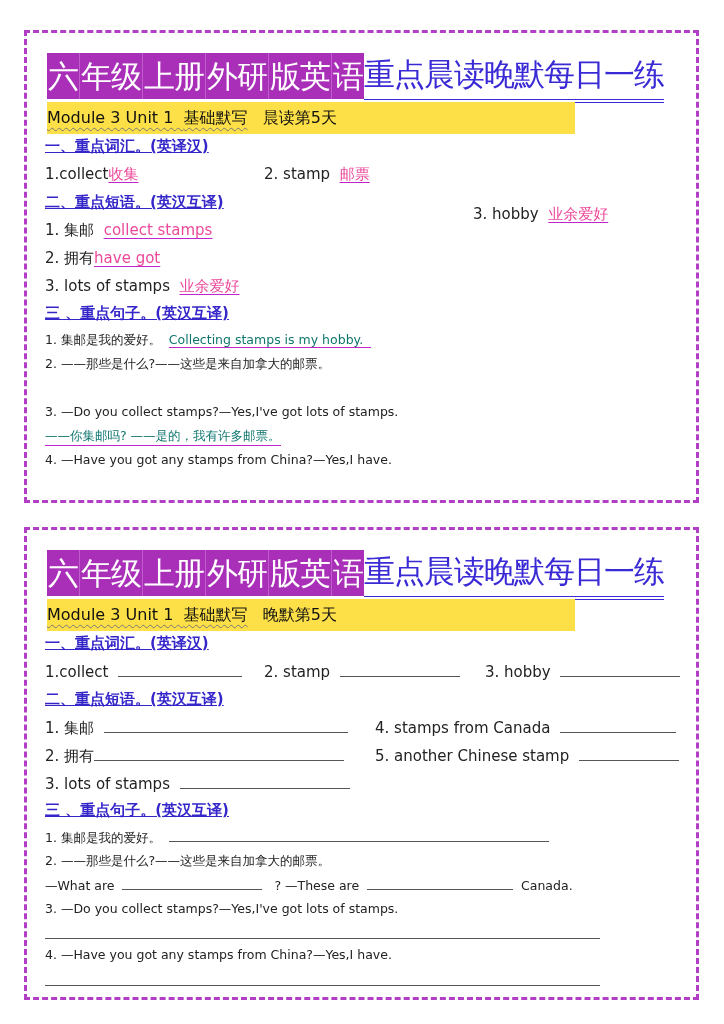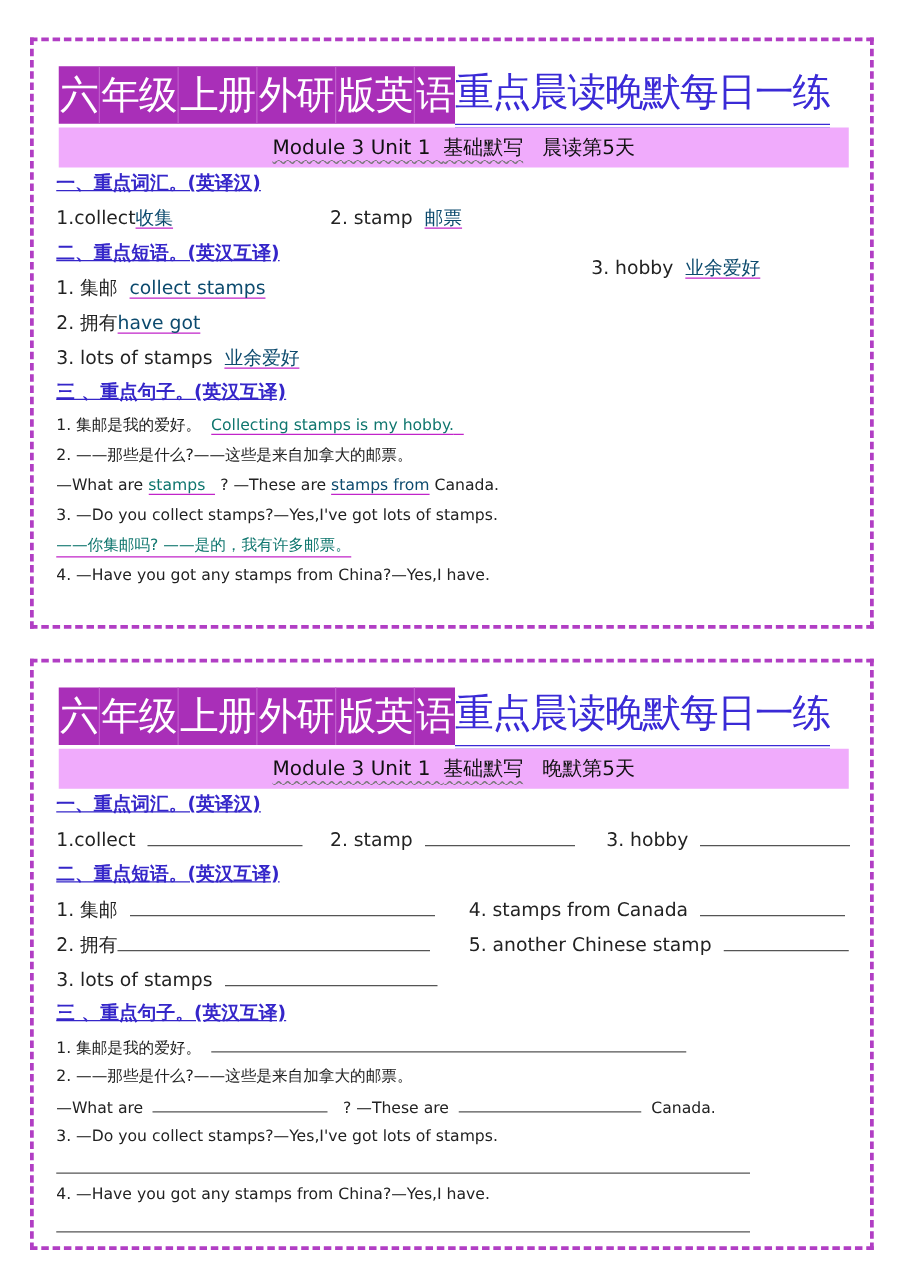--- a/index.html
+++ b/index.html
@@ -10,27 +10,27 @@
   .card1 { top:30px; height:473px; }
   .card2 { top:527px; height:473px; }
   .abs { position:absolute; white-space:nowrap; }
   .title-left { left:20px; top:20px; height:46px; width:317px; background:#a92fb8; color:#fff;
                 font-size:31px; line-height:46px; letter-spacing:-1px; display:flex; }
   .title-left span { display:inline-block; }
   .tcell { border-right:1px solid #c05ccc; padding:0 1px; }
   .tcell:last-child { border-right:none; }
   .title-right { left:337px; top:20px; height:46px; color:#3a2ad6; font-size:31px; line-height:42px;
                  letter-spacing:-1px; border-bottom:4px double #3a2ad6; }
-  .subbar { left:20px; top:69px; width:632px; height:32px; background:#f0abfc;
-            text-align:center; font-size:16px; line-height:32px; color:#111; }
+  .subbar { left:20px; top:69px; width:528px; height:32px; background:#fde047;
+            text-align:left; font-size:16px; line-height:32px; color:#111; }
   .subbar .wavy { text-decoration: underline wavy #777; text-decoration-thickness:1px; text-underline-offset:4px; }
   .sec { font-size:15px; color:#3526c9; font-weight:bold; left:18px;text-decoration:underline; }
   .txt { font-size:15px; color:#222; }
   .sm { font-size:12.5px; color:#222; }
-  .ans { color:#0c4a6e; text-decoration:underline; text-decoration-color:#c124c9; text-underline-offset:3px; }
+  .ans { color:#ec4899; text-decoration:underline; text-decoration-color:#c124c9; text-underline-offset:3px; }
   .ansline { display:inline-block; border-bottom:1.5px solid #c124c9; color:#0f766e; }
   .blank { display:inline-block; border-bottom:1px solid #555; height:14px; vertical-align:baseline; }
   .hline { position:absolute; border-bottom:1px solid #555; height:0; }
 </style>
 </head>
 <body>
 
 <div class="card card1">
   <div class="abs title-left">
     <span class="tcell">六</span>
@@ -52,21 +52,20 @@
   <div class="abs txt" style="left:446px;top:132px;margin-top:40px;"><span>3. hobby</span>&nbsp;&nbsp;<span class="ans">业余爱好</span></div>
 
   <div class="abs sec" style="top:160px;">二、重点短语。(英汉互译)</div>
   <div class="abs txt" style="left:18px;top:188px;"><span>1.  集邮</span>&nbsp;&nbsp;<span class="ans">collect stamps</span></div>
   <div class="abs txt" style="left:18px;top:216px;"><span>2.  拥有</span><span class="ans">have got</span></div>
   <div class="abs txt" style="left:18px;top:244px;"><span>3. lots of stamps</span>&nbsp;&nbsp;<span class="ans">业余爱好</span></div>
 
   <div class="abs sec" style="top:271px;">三 、重点句子。(英汉互译)</div>
   <div class="abs sm" style="left:18px;top:299px;"><span>1.  集邮是我的爱好。</span>&nbsp;&nbsp;<span class="ansline">Collecting stamps is my hobby.</span><span class="ansline">&nbsp;&nbsp;</span></div>
   <div class="abs sm" style="left:18px;top:323px;">2.  ——那些是什么?——这些是来自加拿大的邮票。</div>
-  <div class="abs sm" style="left:18px;top:347px;"><span>—What are</span> <span class="ansline">stamps</span><span class="ansline">&nbsp;&nbsp;</span> <span>? —These are</span> <span class="ans">stamps from</span> <span>Canada.</span></div>
   <div class="abs sm" style="left:18px;top:371px;">3.  —Do you collect stamps?—Yes,I've got lots of stamps.</div>
   <div class="abs sm" style="left:18px;top:395px;"><span class="ansline">——你集邮吗?  ——是的，我有许多邮票。</span></div>
   <div class="abs sm" style="left:18px;top:419px;">4.  —Have you got any stamps from China?—Yes,I have.</div>
 </div>
 
 <div class="card card2">
   <div class="abs title-left">
     <span class="tcell">六</span>
     <span class="tcell">年级</span>
     <span class="tcell">上册</span>

